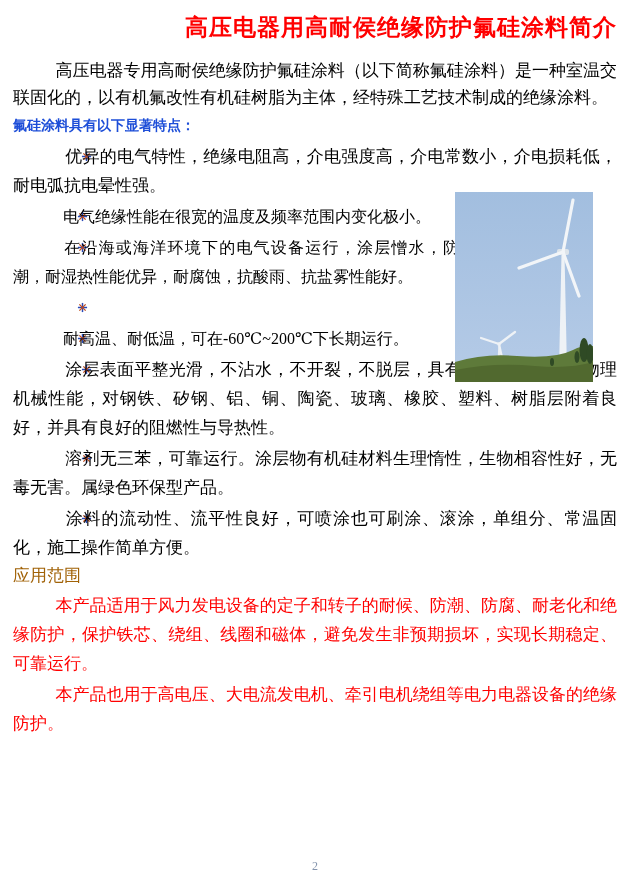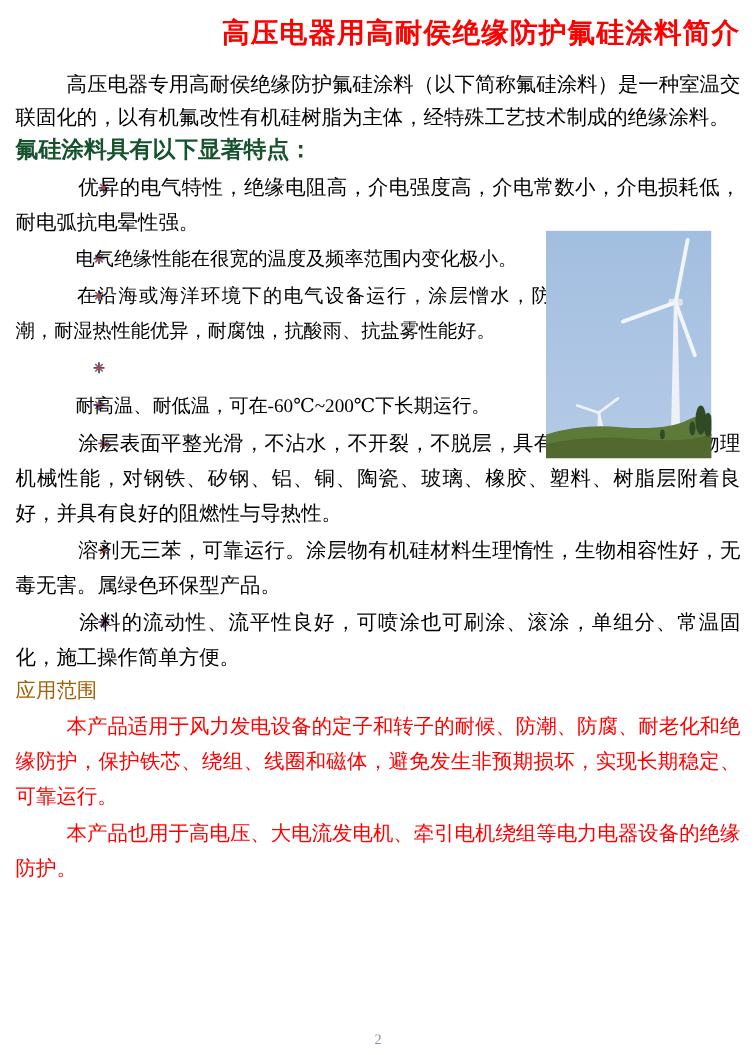--- a/index.html
+++ b/index.html
@@ -10,22 +10,22 @@
   }
   .page{position:absolute;inset:0;padding:12px 13px 0 13px;box-sizing:border-box;}
   h1.doc-title{
     margin:0 0 14px 0;text-align:right;
     font-size:23px;line-height:31px;font-weight:bold;color:#ff0000;
     letter-spacing:1px;
   }
   p{margin:0 0 2px 0;font-size:17px;line-height:27px;text-align:justify;}
   p.indent{text-indent:2.5em;}
   h2.red-heading{
-    margin:0 0 3px 0;font-size:19px;line-height:26px;
-    font-weight:bold;color:#14532d;
+    margin:0 0 3px 0;font-size:14px;line-height:26px;
+    font-weight:bold;color:#1d4ed8;
   }
   .features-list{position:relative;}
   .bullet{margin:0 0 2px 0;text-indent:2em;line-height:29px;}
   .wrap-group{padding-right:158px;}
   .wrap-group .bullet{font-size:16px;}
   .bullet-icon{display:inline-block;width:11px;height:11px;margin-right:7px;vertical-align:baseline;}
   .photo{
     position:absolute;top:50px;right:24px;width:138px;height:190px;
     overflow:hidden;
   }

